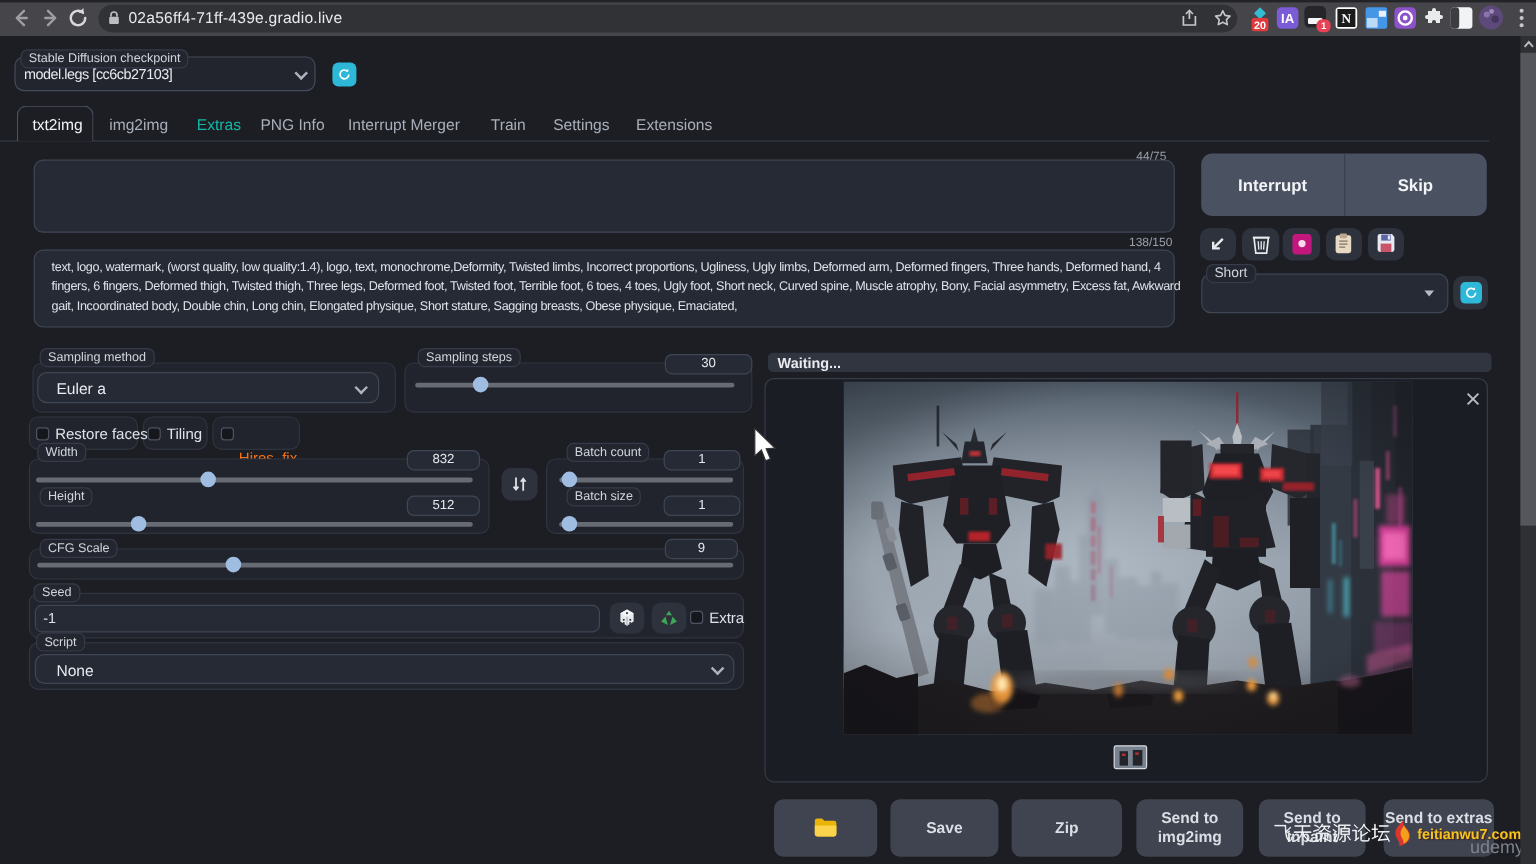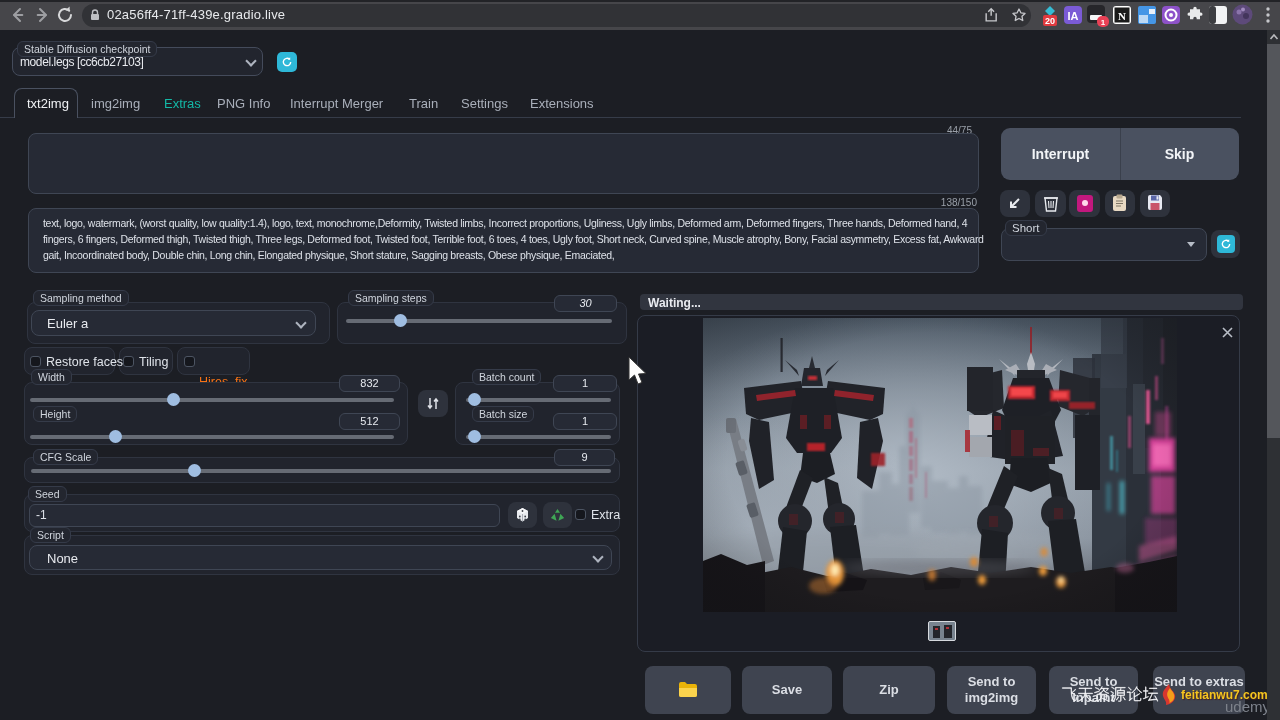--- a/index.html
+++ b/index.html
@@ -180,21 +180,21 @@
       <path d="M10.7 1.6 l0.1 2.8 -2.8-0.3z" fill="#ffffff"></path>
     </svg>
  <div id="leftcol">
   <div class="block" style="left:27px;top:272px;width:303px;height:42px;"></div>
   <div class="block" style="left:337px;top:272px;width:290px;height:42px;"></div>
   <div class="lbl" style="left:40px;top:262px;">Sampling method</div>
   <div class="input" style="left:31px;top:280px;width:285px;height:26px;"></div>
   <div class="abs" style="left:47px;top:286px;font-size:13px;color:#e8eaef;">Euler a</div>
   <div class="chev" style="left:297px;top:289px;"></div>
   <div class="lbl" style="left:355px;top:262px;">Sampling steps</div>
-  <div class="numbox" style="left:554px;top:265px;width:63px;height:17px;line-height:15px;font-style:italic;">30</div>
+  <div class="numbox" style="left:554px;top:265px;width:73px;height:17px;line-height:15px;">30</div>
   <div class="track" style="left:346px;top:289px;width:266px;"></div>
   <div class="thumbd" style="left:394px;top:284px;"></div>
   <div class="block" style="left:24px;top:317px;width:91px;height:28px;"></div>
   <div class="block" style="left:119px;top:317px;width:54px;height:28px;"></div>
   <div class="block" style="left:177px;top:317px;width:73px;height:28px;"></div>
   <div class="cb" style="left:30px;top:326px;"></div>
   <div class="abs" style="left:46px;top:325px;font-size:12.5px;color:#dfe3e9;">Restore faces</div>
   <div class="cb" style="left:123px;top:326px;"></div>
   <div class="abs" style="left:139px;top:325px;font-size:12.5px;color:#dfe3e9;">Tiling</div>
   <div class="cb" style="left:184px;top:326px;"></div>

